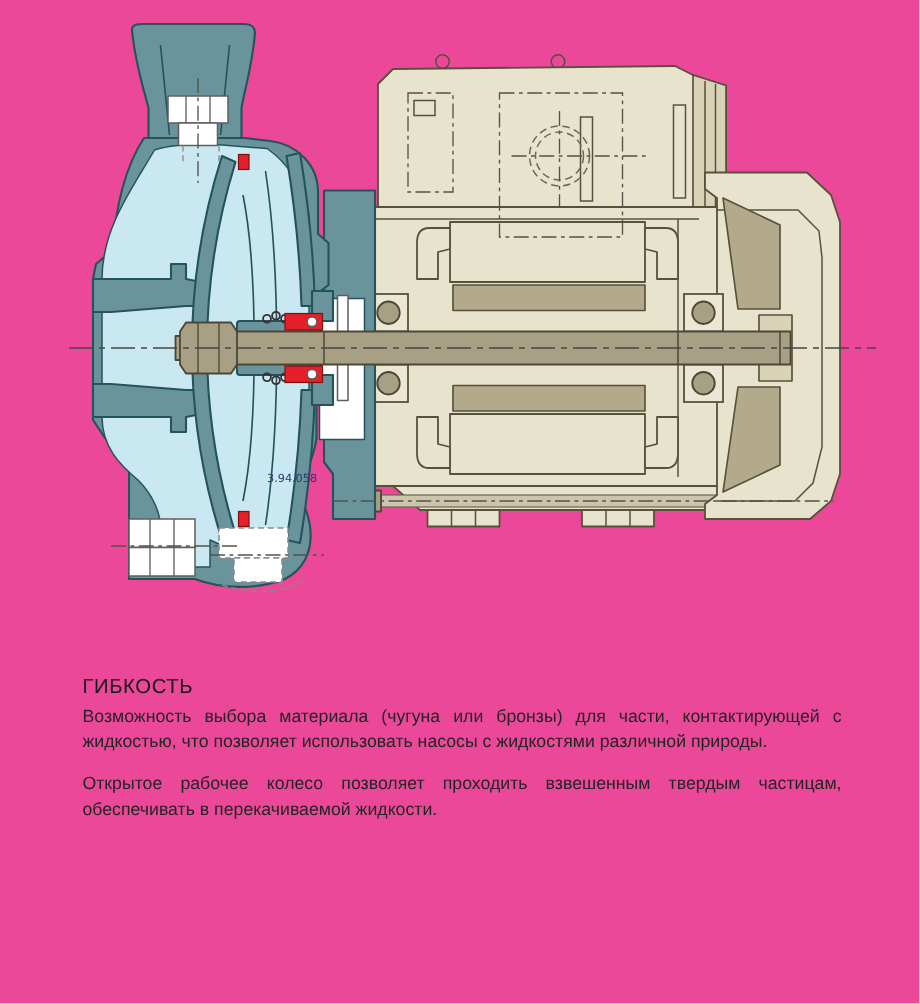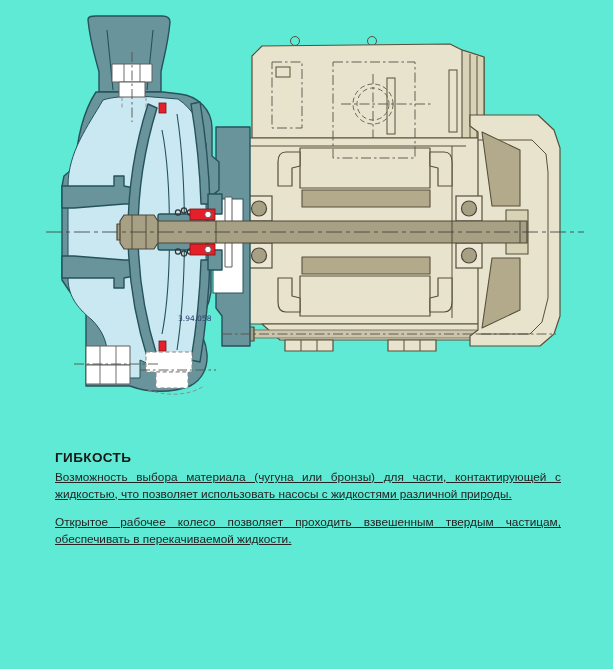--- a/index.html
+++ b/index.html
@@ -1,16 +1,16 @@
 <!DOCTYPE html>
 <html style="--pump-casing: #6a949c; --pump-outline: #24535c; --fluid: #c9e8f2; --shaft: #a8a084; --shaft-outline: #4c4636; --motor-body: #e8e3cd; --motor-mid: #d8d2b6; --motor-dark: #b2aa8b; --motor-outline: #57503c; --seal-red: #e6202a; --label-color: #2c3a6e;"><head>
 <meta charset="utf-8">
 <style>
   html,body{margin:0;padding:0;background:#fff;}
-  .page{position:relative;width:613px;height:669px;background:#5eead4;overflow:hidden;
+  .page{position:relative;width:613px;height:669px;background:#ec4899;overflow:hidden;
         font-family:"Liberation Sans", sans-serif;}
   .diagram-wrap{position:absolute;top:0;left:0;width:613px;height:436px;}
   svg{display:block;}
 
   
   .teal{fill:var(--pump-casing);stroke:var(--pump-outline);stroke-width:1.4;stroke-linejoin:round;}
   .fluid{fill:var(--fluid);stroke:var(--pump-outline);stroke-width:1;stroke-linejoin:round;}
   .beige{fill:var(--motor-body);stroke:var(--motor-outline);stroke-width:1.2;stroke-linejoin:round;}
   .beige-mid{fill:var(--motor-mid);stroke:var(--motor-outline);stroke-width:1.1;stroke-linejoin:round;}
   .beige-dark{fill:var(--motor-dark);stroke:var(--motor-outline);stroke-width:1.1;stroke-linejoin:round;}
@@ -23,24 +23,24 @@
   .outline-teal{fill:none;stroke:var(--pump-outline);stroke-width:1.1;}
   .spring{fill:none;stroke:#333;stroke-width:1.2;}
   .dashdot{fill:none;stroke:#55524a;stroke-width:0.9;stroke-dasharray:10 3 2.5 3;}
   .dashed{fill:none;stroke:#6b675c;stroke-width:1;stroke-dasharray:5 3;}
   .hidden-line{fill:none;stroke:#8a8a8a;stroke-width:0.9;stroke-dasharray:4 2.5;}
   .centerline{fill:none;stroke:#454545;stroke-width:0.9;stroke-dasharray:16 4 4 4;}
   .code-label{font-family:"DejaVu Sans", sans-serif;font-size:7.5px;fill:var(--label-color);}
 
   .text-block{position:absolute;left:0;top:436px;width:613px;box-sizing:border-box;
               padding:14px 52px 0 55px;}
-  .feature h3{margin:0 0 4px 0;font-size:13.5px;font-weight:bold;color:#161616;
+  .feature h3{margin:0 0 4px 0;font-size:13.5px;font-weight:normal;color:#161616;
               letter-spacing:.4px;}
   .feature p{margin:0 0 12px 0;font-size:11.8px;line-height:1.4;color:#242424;
-             text-align:justify;text-decoration:underline;}
+             text-align:justify;}
 </style>
 </head>
 <body>
 
 <div class="page">
   <div class="diagram-wrap">
     <svg width="613" height="436" viewBox="0 0 613 436">
 
       <g>
         <circle cx="295" cy="41" r="4.5" fill="#fff" class="outline"></circle>

